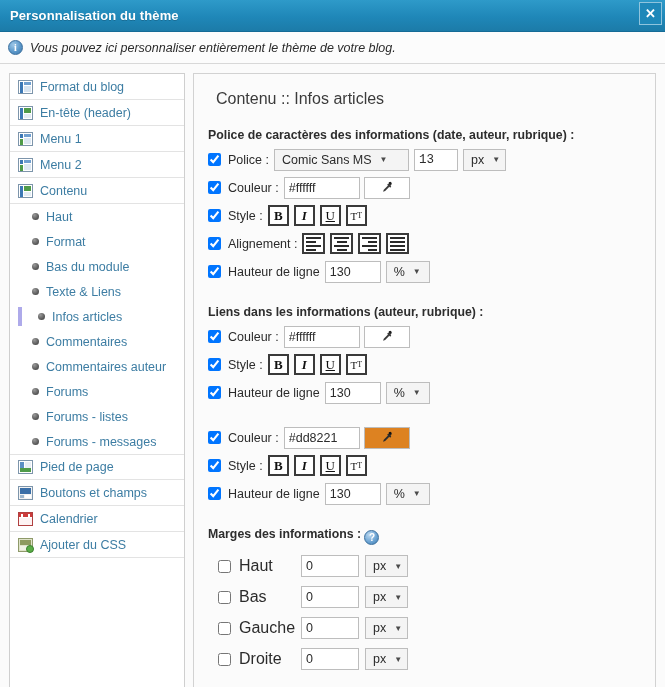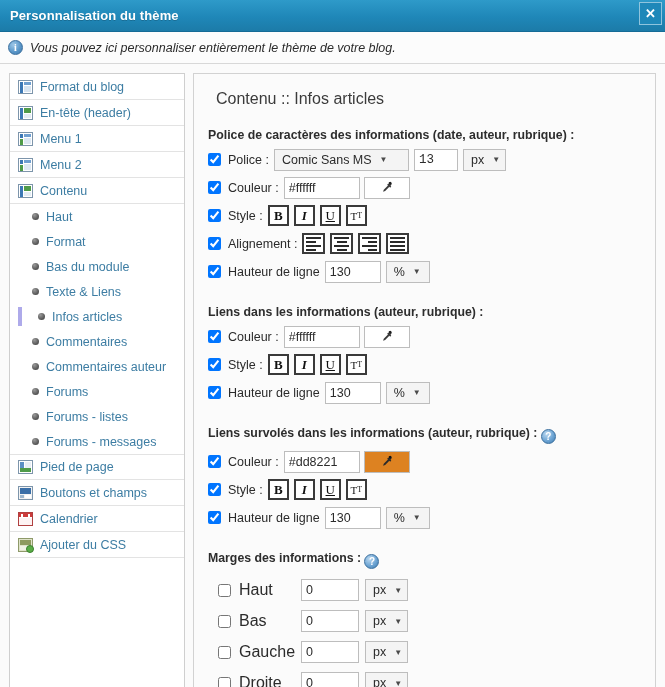--- a/index.html
+++ b/index.html
@@ -529,24 +529,20 @@
         <span class="cblabel">Hauteur de ligne</span>
         <input class="txtin in-num" type="text" value="130" style="">
         <div class="sel sel-unit-pct">
           <span>%</span>
           <span class="car">▼</span>
         </div>
       </div>
     </div>
 
     <div class="section">
-      <div class="sec-head">
-        <span>Liens survolés dans les informations (auteur, rubrique) :</span>
-        <span class="ico-help">?</span>
-      </div>
 
       <div class="row">
         <input type="checkbox" checked="" style="">
         <span class="cblabel">Couleur :</span>
         <input class="txtin in-color" type="text" value="#dd8221" style="">
         <div class="swatch" style="background:#dd8221">
           <svg class="dropper" viewBox="0 0 16 16">
             <path d="M10.2 1.6a2 2 0 0 1 2.8 2.8l-1 1 .9.9-1.3 1.3-.9-.9-4.8 4.8-2.4.8.8-2.4 4.8-4.8-.9-.9L9.5 2.9l.9.9z" fill="#2b2b2b"></path>
             <path d="M9.6 2.4l1.1-1.1a1.3 1.3 0 0 1 1.9 1.9l-1.1 1.1z" fill="#111"></path>
           </svg>

